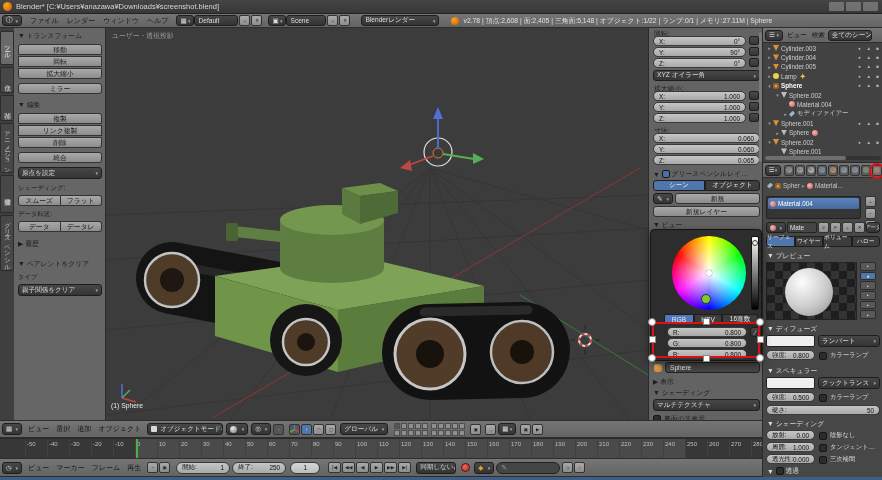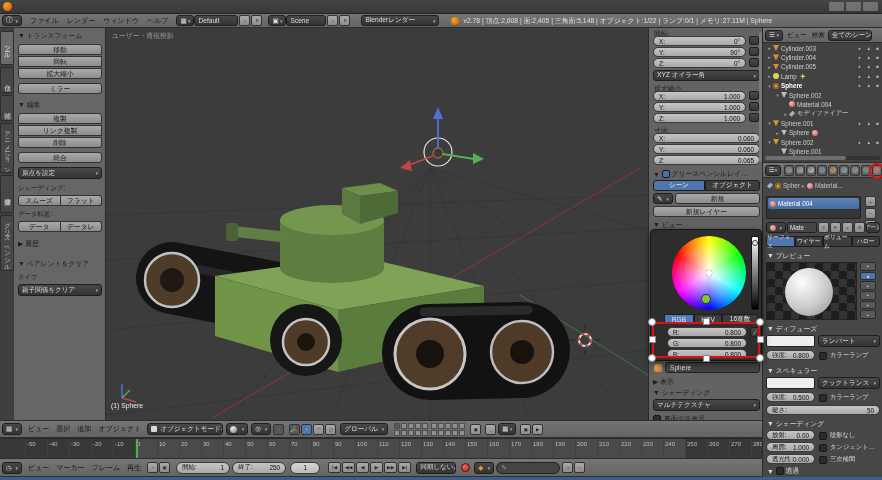--- a/index.html
+++ b/index.html
@@ -49,20 +49,21 @@
   .handle-s{position:absolute;width:7px;height:7px;background:#fff;border:1px solid #888;z-index:60;}
   .seg{display:flex;align-items:center;justify-content:center;font-size:6.6px;color:#e8e8e8;border:1px solid #1e1e1e;}
 </style>
 </head>
 <body>
 
 <div id="app">
 
   <div class="abs" style="left:0;top:0;width:882px;height:14px;background:linear-gradient(#454545,#383838);border-bottom:1px solid #222;display:flex;align-items:center;">
     <span style="width:9px;height:9px;margin:0 4px 0 3px;border-radius:50%;background:radial-gradient(circle at 35% 35%,#f5a623,#d35400);flex:none;"></span>
+    <span style="color:#d6d6d6;font-size:7.5px;white-space:nowrap;">Blender* [C:¥Users¥anazawa¥Downloads¥screenshot.blend]</span>
     <span style="margin-left:auto;display:flex;margin-right:4px;">
       <span style="width:15px;height:9px;background:#9a9a9a;opacity:.55;margin-left:2px;border-radius:1px;"></span>
       <span style="width:15px;height:9px;background:#9a9a9a;opacity:.55;margin-left:2px;border-radius:1px;"></span>
       <span style="width:15px;height:9px;background:#9a9a9a;opacity:.55;margin-left:2px;border-radius:1px;"></span>
     </span>
   </div>
 
   <div class="abs hdr" style="left:0;top:14px;width:882px;height:14px;display:flex;align-items:center;">
     <span class="dd" style="width:20px;height:11px;margin-left:2px;justify-content:center;">ⓘ<span class="arr">▾</span></span>
     <span class="menu" style="margin-left:8px;">ファイル</span>

